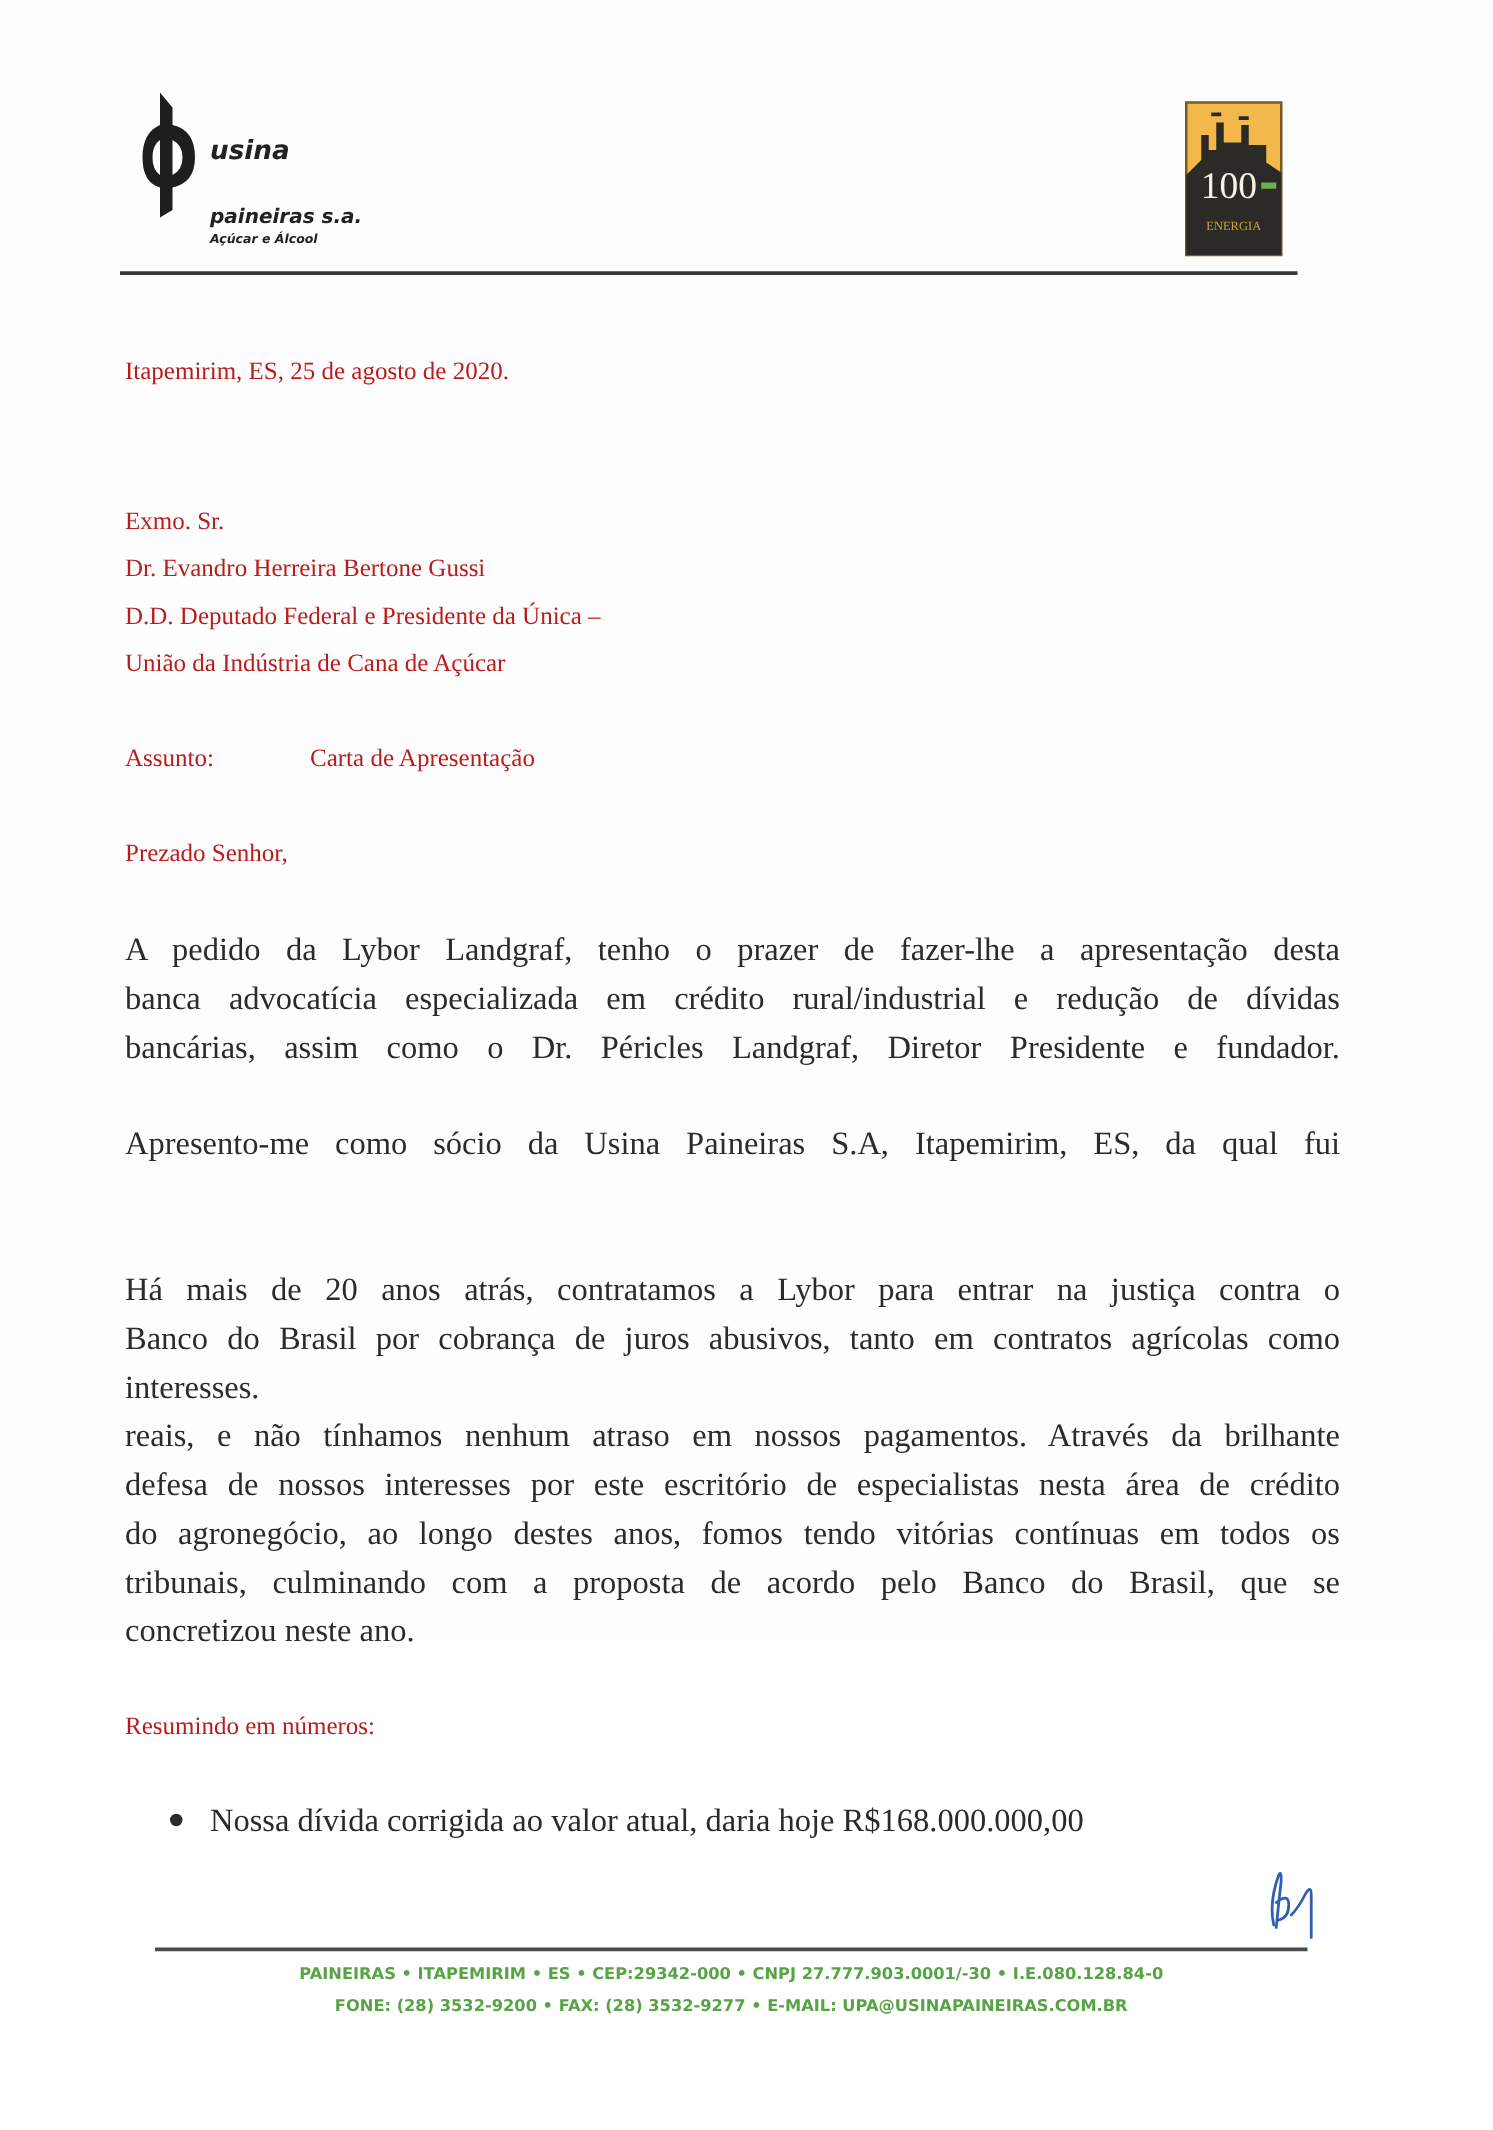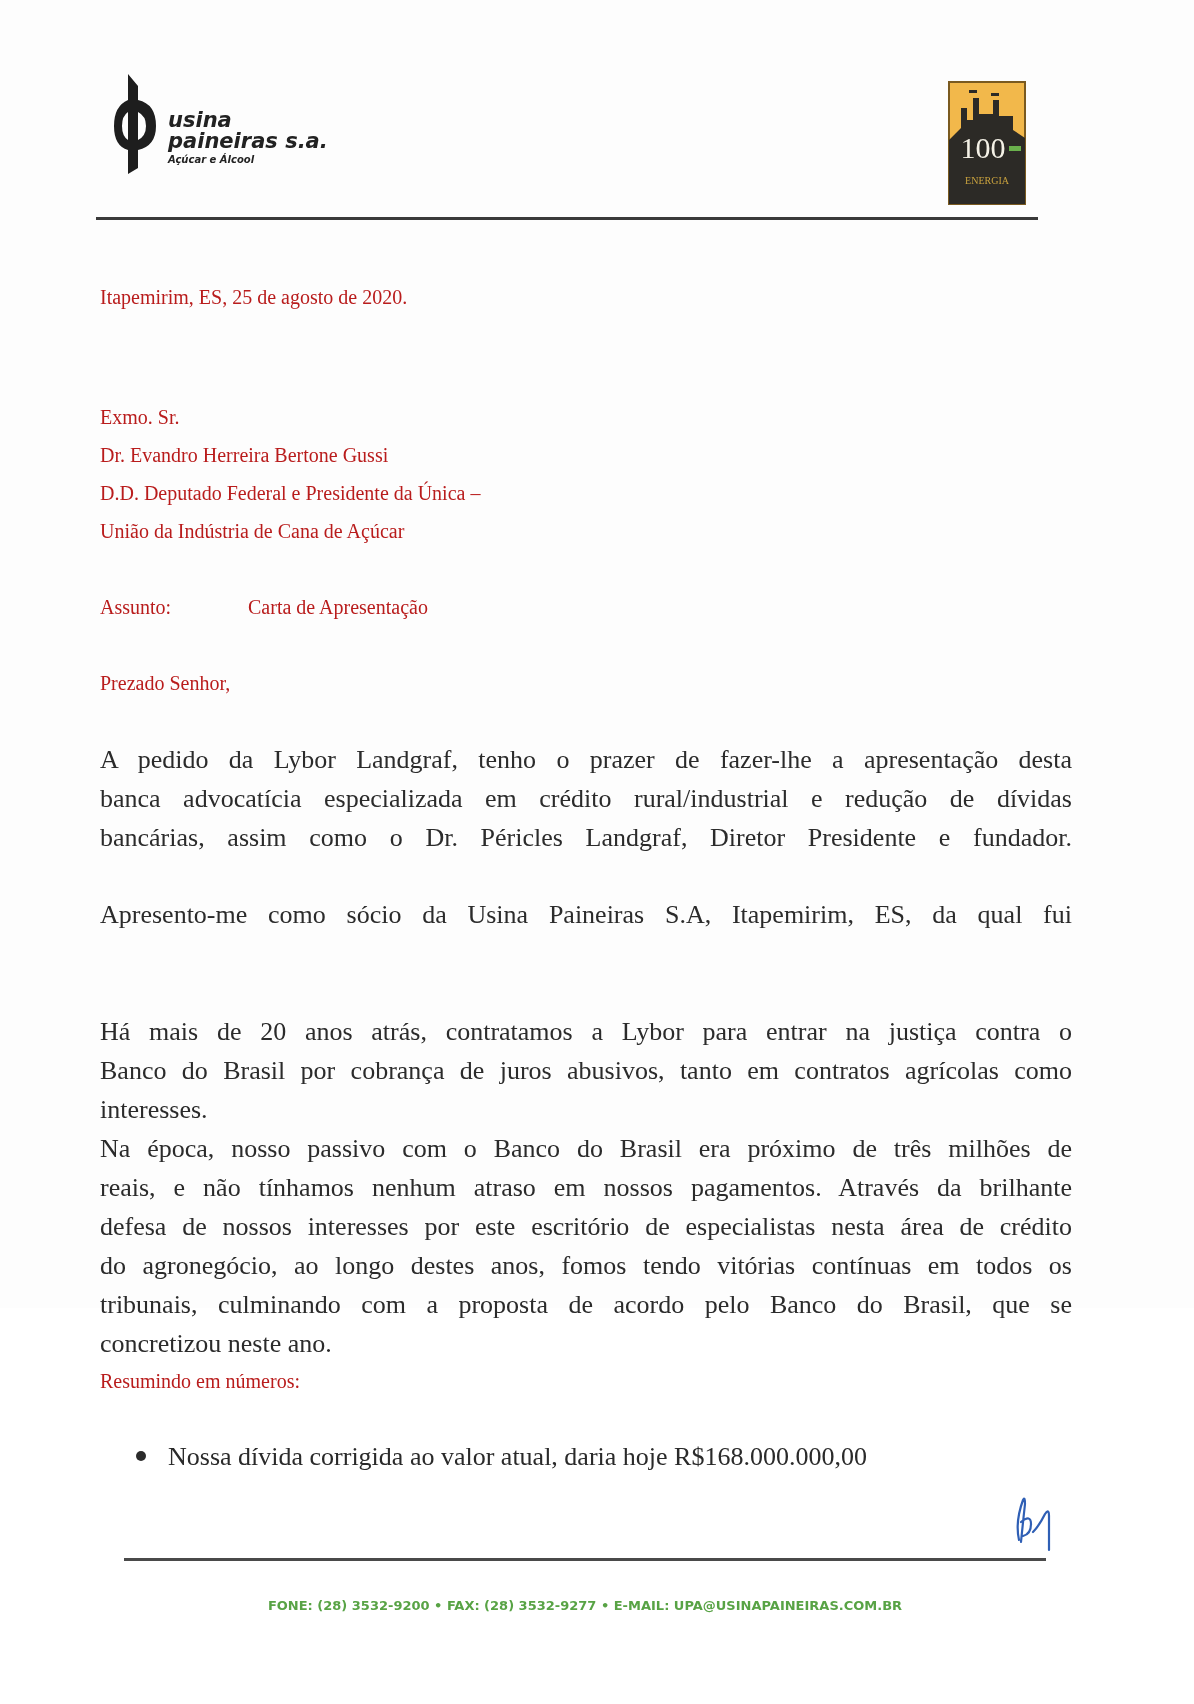--- a/index.html
+++ b/index.html
@@ -4,21 +4,21 @@
 <style>
   html, body { margin: 0; padding: 0; background: #ffffff; }
   body { width: 1194px; height: 1704px; position: relative; overflow: hidden; font-family: "Liberation Serif", serif; color: #2a2a2a; }
   .page { position: absolute; left: 0; top: 0; width: 1194px; height: 1308px; background: #fdfdfd; }
 
   
   .logo { position: absolute; left: 108px; top: 70px; width: 260px; height: 120px; }
   .logo-mark { position: absolute; left: 0; top: 0; width: 56px; height: 106px; }
   .logo-text { position: absolute; left: 60px; top: 40px; font-family: "DejaVu Sans", sans-serif; font-style: italic; font-weight: bold; color: #222; }
   .logo-line1 { font-size: 21px; line-height: 20px; }
-  .logo-line2 { font-size: 21px; line-height: 22px; }
+  .logo-line2 { font-size: 16px; line-height: 22px; margin-top: 32px; }
   .logo-line3 { font-size: 10px; line-height: 16px; }
 
   .badge { position: absolute; left: 947px; top: 80px; width: 80px; height: 126px; }
 
   .header-rule { position: absolute; left: 96px; top: 217px; width: 942px; height: 3px; background: #3a3a3a; }
 
   
   .txt { position: absolute; left: 100px; font-size: 20px; line-height: 38px; color: #b91c1c; white-space: nowrap; }
   .para { position: absolute; left: 100px; width: 972px; font-size: 26px; line-height: 39px; color: #2b2b2b; text-align: justify; }
   .para .ln { display: block; text-align: justify; text-align-last: justify; white-space: nowrap; }
@@ -87,34 +87,34 @@
     <span class="ln">Apresento-me como sócio da Usina Paineiras S.A, Itapemirim, ES, da qual fui</span>
   </div>
 
   <div class="para" style="top:1012px;">
     <span class="ln">Há mais de 20 anos atrás, contratamos a Lybor para entrar na justiça contra o</span>
     <span class="ln">Banco do Brasil por cobrança de juros abusivos, tanto em contratos agrícolas como</span>
     <span class="ln last">interesses.</span>
   </div>
 
   <div class="para" style="top:1129px;">
-    <span class="ln">Na época, nosso passivo com o Banco do Brasil era próximo de três milhões de</span>
     <span class="ln">reais, e não tínhamos nenhum atraso em nossos pagamentos. Através da brilhante</span>
     <span class="ln">defesa de nossos interesses por este escritório de especialistas nesta área de crédito</span>
     <span class="ln">do agronegócio, ao longo destes anos, fomos tendo vitórias contínuas em todos os</span>
     <span class="ln">tribunais, culminando com a proposta de acordo pelo Banco do Brasil, que se</span>
     <span class="ln last">concretizou neste ano.</span>
   </div>
 
   <div class="txt" style="top:1362px;">Resumindo em números:</div>
 
   <div class="bullet-row">
     <span class="bullet-dot"></span><span>Nossa dívida corrigida ao valor atual, daria hoje R$168.000.000,00</span>
   </div>
 
   <svg class="sig" viewBox="0 0 60 60">
     <path d="M14 48 Q10 30 18 8 Q20 4 20 12 Q18 30 16 50 M16 30 Q26 22 26 32 Q26 42 18 44 M28 40 Q34 34 40 22 Q44 16 44 24 L44 58" fill="none" stroke="#2f5fb5" stroke-width="2.2" stroke-linecap="round"></path>
   </svg>
 
   <div class="footer-rule"></div>
+  <div class="footer f1">PAINEIRAS • ITAPEMIRIM • ES • CEP:29342-000 • CNPJ 27.777.903.0001/-30 • I.E.080.128.84-0</div>
   <div class="footer f2">FONE: (28) 3532-9200 • FAX: (28) 3532-9277 • E-MAIL: UPA@USINAPAINEIRAS.COM.BR</div>
 
 </div>
 
 </body></html>

